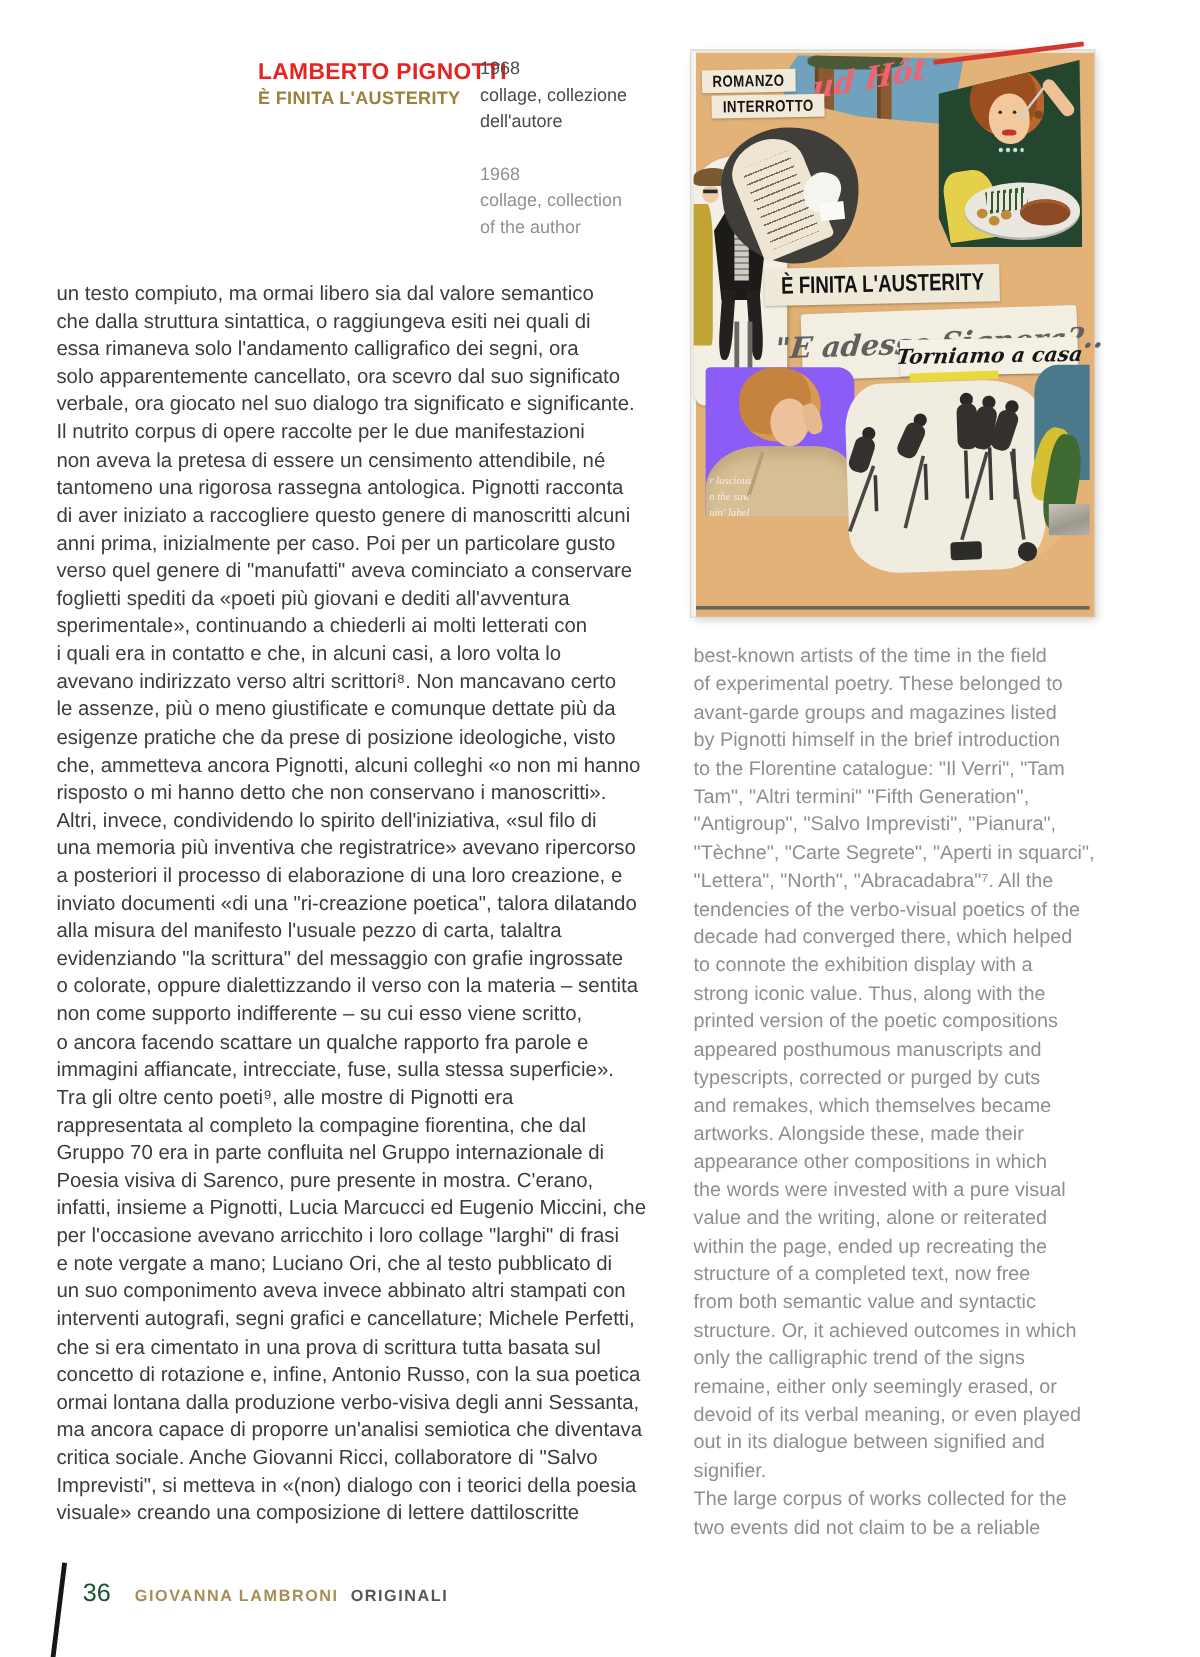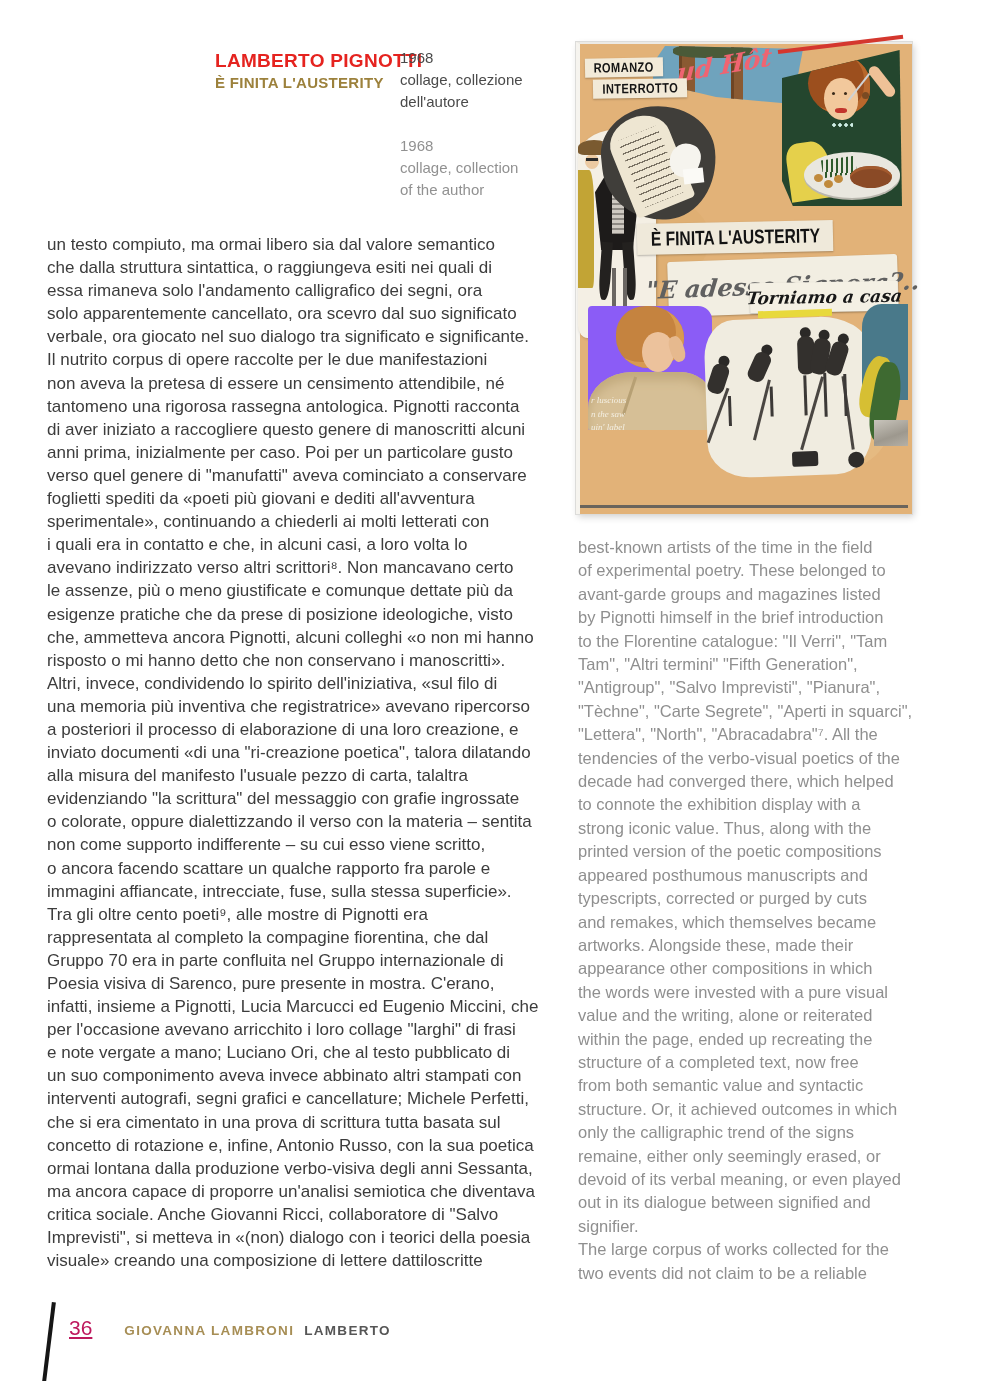--- a/index.html
+++ b/index.html
@@ -14,22 +14,22 @@
   .caption-it{left:400px;top:47px;color:#4a4a4a;}
   .caption-en{left:400px;top:135px;color:#919191;}
 
   
   .col-it{left:47px;top:233px;width:545px;font-size:17px;line-height:23.1px;color:#3c3c3c;white-space:pre;}
   .col-en{left:578px;top:536px;width:340px;font-size:16.5px;line-height:23.4px;color:#8f8f8f;white-space:pre;}
 
   
   .slash{left:47px;top:1302px;width:3.5px;height:80px;background:#161616;transform:rotate(7deg);}
   .footer-row{left:69px;top:1316px;display:flex;align-items:baseline;gap:10px;}
-  .pagenum{font-size:21px;color:#be185d;text-decoration:underline;}
-  .author{font-size:13.5px;font-weight:bold;letter-spacing:1.3px;color:#a78e55;margin-left:22px;}
+  .pagenum{font-size:21px;color:#14532d;}
+  .author{font-size:13.5px;font-weight:bold;letter-spacing:1.3px;color:#a78e55;margin-left:10px;}
   .section{font-size:13.5px;font-weight:bold;letter-spacing:1.3px;color:#565656;}
 
   
   .artwork{left:576px;top:42px;width:332px;height:470px;background:#e2b278;
            border-left:4px solid #f6f4ef;border-top:2px solid #eceae5;
            box-shadow:0 0 0 1px #dcdcda,2px 3px 7px rgba(0,0,0,.18);}
   .artwork .patch1{left:10px;top:150px;width:120px;height:90px;background:#d9a96b;opacity:.35;border-radius:50%;}
   .artwork .patch2{left:180px;top:330px;width:130px;height:100px;background:#ecc68f;opacity:.4;border-radius:50%;}
   .bottom-edge{left:0;top:461px;width:328px;height:3px;background:#6a645c;}
 
@@ -359,16 +359,16 @@
 devoid of its verbal meaning, or even played
 out in its dialogue between signified and
 signifier.
 The large corpus of works collected for the
 two events did not claim to be a reliable</div>
 
   <div class="abs slash"></div>
   <div class="abs footer-row">
     <span class="pagenum">36</span>
     <span class="author">GIOVANNA LAMBRONI</span>
-    <span class="section">LAMBERTO</span>
+    <span class="section">ORIGINALI</span>
   </div>
 
 </div>
 
 </body></html>

